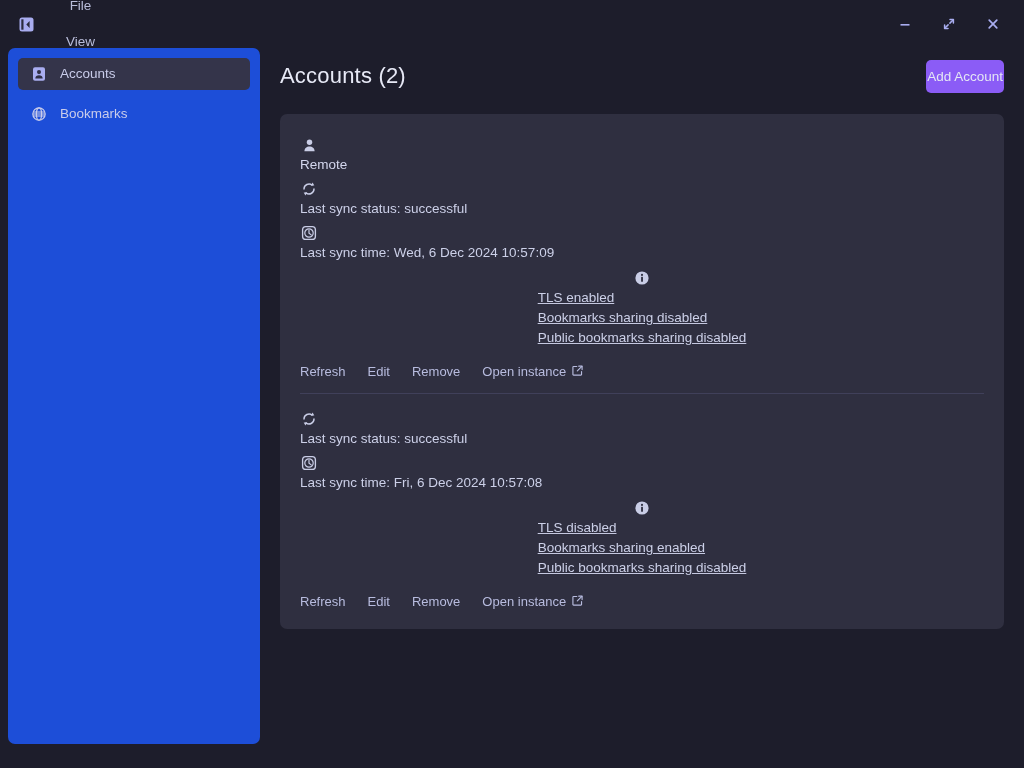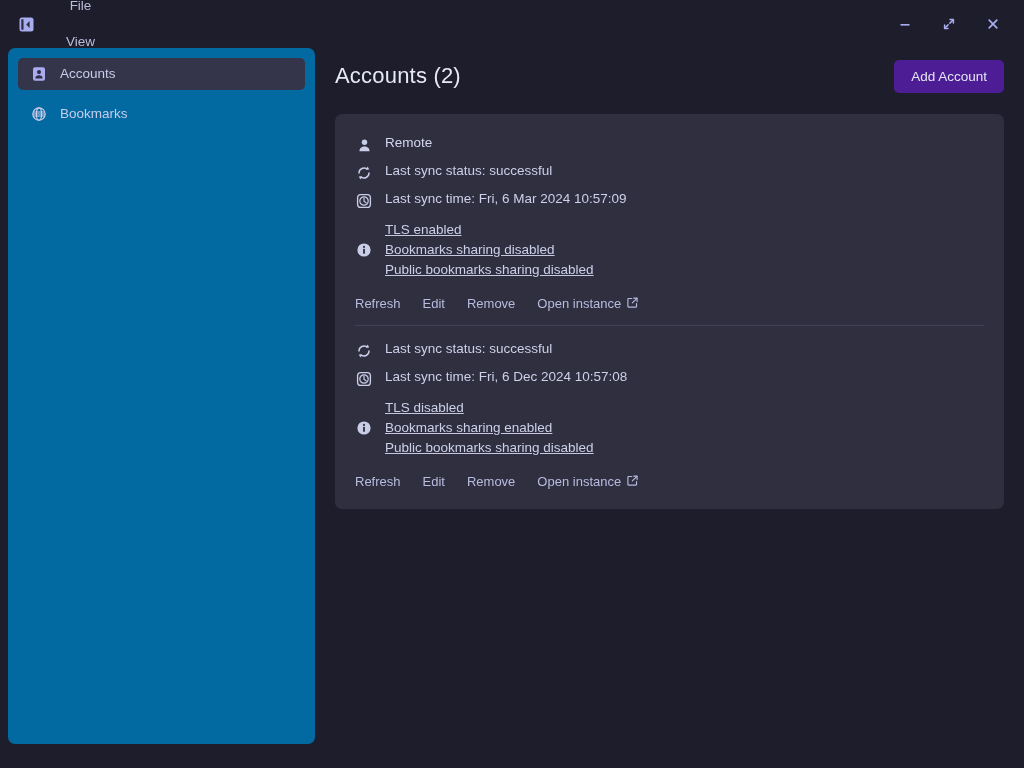--- a/index.html
+++ b/index.html
@@ -55,24 +55,24 @@
 
   
   .app-body {
     display: flex;
     height: 720px;
     padding: 0;
   }
 
   
   .sidebar {
-    width: 307px;
+    width: 252px;
     margin-left: 8px;
     margin-bottom: 24px;
-    background: #0369a1;
+    background: #1d4ed8;
     border-radius: 7px;
     padding: 10px 10px 0 10px;
     flex: none;
   }
   .nav-item {
     display: flex;
     align-items: center;
     gap: 13px;
     height: 32px;
     padding: 0 12px;
@@ -101,45 +101,45 @@
     padding-top: 6px;
   }
   .page-title {
     font-size: 22px;
     color: #e7e9f6;
     font-weight: normal;
     letter-spacing: .2px;
   }
   .add-btn {
     margin-left: auto;
-    background: #4c1d95;
+    background: #8b5cf6;
     color: #e4e6f4;
     border: none;
     font-size: 13.5px;
     font-family: inherit;
-    padding: 9px 17px;
+    padding: 9px 1px;
     border-radius: 5px;
     cursor: pointer;
   }
 
   .card {
     background: #2f2f40;
     border-radius: 7px;
     margin-top: 16px;
     padding: 6px 20px 6px 20px;
   }
   .account { padding: 12px 0 8px 0; }
   .account + .account { border-top: 1px solid #40405a; }
 
   .row {
     display: flex;
     align-items: flex-start;
-    gap: 12px;
     min-height: 28px;
     padding: 1px 0;
+    flex-direction: column;
   }
   .row-icon {
     width: 18px;
     height: 20px;
     display: flex;
     align-items: center;
     justify-content: center;
     flex: none;
     margin-top: 2px;
   }
@@ -281,21 +281,21 @@
         </div>
 
         <div class="row">
           <span class="row-icon">
             <svg width="16" height="16" viewBox="0 0 16 16" aria-hidden="true">
               <rect x="1.6" y="1.6" width="12.8" height="12.8" rx="3.2" fill="none" stroke="#c9cde6" stroke-width="1.35"></rect>
               <circle cx="8" cy="8" r="4.2" fill="none" stroke="#c9cde6" stroke-width="1.2"></circle>
               <path d="M8 5.2 V8.2 L10.2 9.9" fill="none" stroke="#c9cde6" stroke-width="1.2" stroke-linecap="round"></path>
             </svg>
           </span>
-          <span class="row-text">Last sync time: Fri, 6 Mar 2024 10:57:09</span>
+          <span class="row-text">Last sync time: Wed, 6 Dec 2024 10:57:09</span>
         </div>
 
         <div class="row info">
           <span class="row-icon">
             <svg width="16" height="16" viewBox="0 0 16 16" aria-hidden="true">
               <circle cx="8" cy="8" r="6.6" fill="#c9cde6"></circle>
               <circle cx="8" cy="4.9" r="1.05" fill="#2f2f40"></circle>
               <rect x="7.1" y="6.8" width="1.85" height="5" rx="0.6" fill="#2f2f40"></rect>
             </svg>
           </span>

